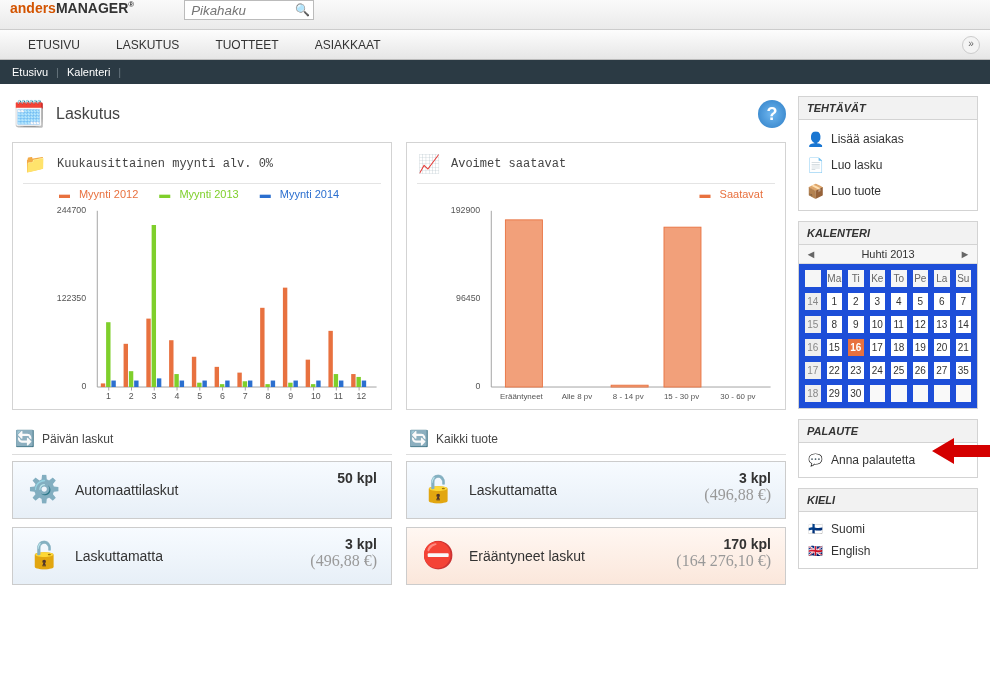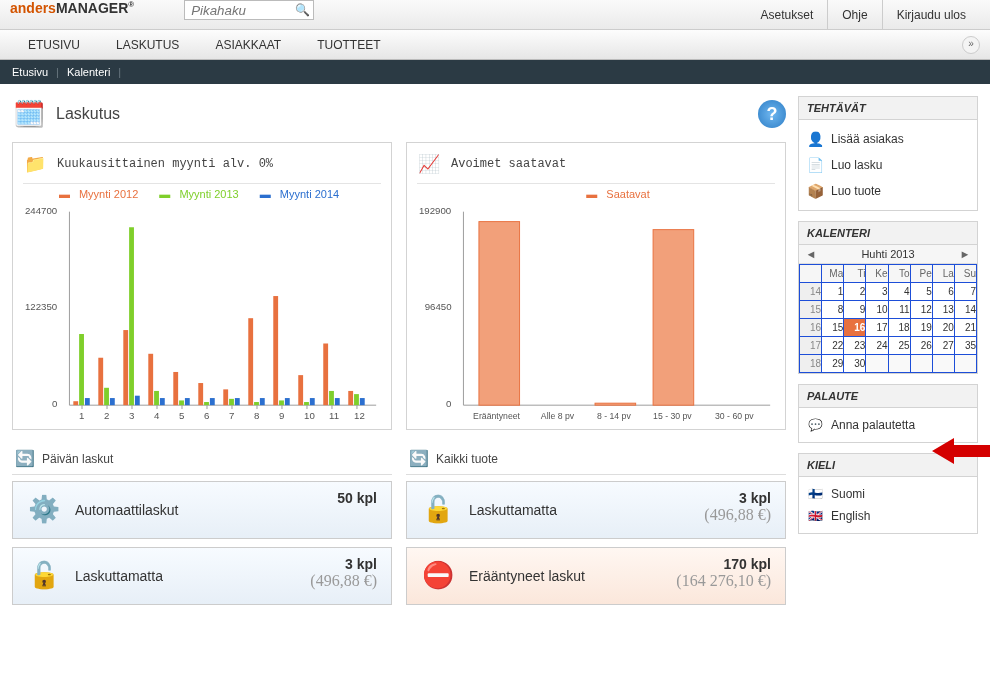--- a/index.html
+++ b/index.html
@@ -30,21 +30,21 @@
 .page-title-row h1 { font-size: 16px; font-weight: normal; color:#444;}
 .help-icon { margin-left:auto; width:28px; height:28px; border-radius:50%; background: radial-gradient(#6fb7f0,#2d7dc5); color:#fff; text-align:center; line-height:28px; font-weight:bold; font-size:18px; cursor:pointer;}
 .chart-row { display:flex; gap: 14px; }
 .chart-panel { flex:1; border:1px solid #d3d3d3; background:#fff; padding: 8px 10px 4px 10px;}
 .panel-head { display:flex; align-items:center; border-bottom: 1px solid #e4e4e4; padding-bottom: 6px; margin-bottom: 4px;}
 .panel-head .picon { width:26px; height:26px; margin-right:8px; display:flex; align-items:center; justify-content:center; font-size:18px;}
 .panel-head .ptitle { font-size:12px; color:#444;font-family:Liberation Mono, monospace;}
 .chart1-legend { font-size:11px; text-align:center; margin: 2px 0 2px 0;}
 .chart1-legend span { margin: 8px 6px;}
 .lg-o { color:#e8713f;} .lg-g{color:#7fcf2b;} .lg-b{color:#2b6fcf;}
-.chart-body { position:relative; }
+.chart-body { position:relative;margin-left:32px; }
 .chart-svg { width:100%; display:block;}
 .invoice-row { display:flex; gap:14px; margin-top: 14px;}
 .invoice-col { flex:1; }
 .sec-head { display:flex; align-items:center; border-bottom:1px solid #ddd; padding: 4px 0 4px 2px; margin-bottom: 6px;}
 .sec-head .sicon2 { width:22px; height:22px; margin-right:6px; display:flex; align-items:center; justify-content:center; font-size:16px; color:#3a8;}
 .sec-head .stitle { font-size:12px; color:#444;}
 .card { border:1px solid #ccc; background: linear-gradient(#f7fbff,#e7eff7); padding: 10px 14px; display:flex; align-items:center; margin-bottom: 8px; cursor:pointer; position:relative;}
 .card.warn { background: linear-gradient(#fff7f2,#fbe7db); }
 .card .cicon { width:36px; height:36px; margin-right:12px; display:flex; align-items:center; justify-content:center; font-size:26px; color:#5878a0;}
 .card .ctext { font-size:14px; color:#333;}
@@ -53,50 +53,45 @@
 .card .cval .s { color:#999; font-size:16px;font-family:Liberation Serif, serif;}
 .side-box { border:1px solid #d3d3d3; margin-bottom: 10px; }
 .side-title { background:#f2f2f2; border-bottom:1px solid #d3d3d3; padding: 5px 8px; font-weight:bold; font-size:11px;font-style:italic;}
 .side-body { padding: 6px 8px;}
 .task-item { display:flex; align-items:center; padding: 4px 0; cursor:pointer;}
 .task-item .ti { width:18px; height:18px; margin-right:6px; display:flex; align-items:center; justify-content:center; font-size:14px;}
 .cal-head { display:flex; align-items:center; justify-content:center; background:#f6f6f6; border:1px solid #ddd; border-width: 0 0 1px 0; padding:3px 0; font-size:11px; position:relative;}
 .cal-head .nav { position:absolute; width:16px; text-align:center; cursor:pointer; color:#666;}
 .cal-head .prev{ left:4px;} .cal-head .next{ right:4px;}
 .cal-table { width:100%; border-collapse:collapse; font-size:10px;}
-.cal-table th, .cal-table td { border:1px solid #1d4ed8; text-align:right; padding:3px 0; width:12.5%;}
+.cal-table th, .cal-table td { border:6px solid #1d4ed8; text-align:center; padding:3px 0; width:12.5%;}
 .cal-table th { background:#f6f6f6; color:#666; font-weight:normal;}
 .cal-table td.wk { background:#efefef; color:#888;}
 .cal-table td.today { background:#e8713f; color:#fff; font-weight:bold;}
 .cal-table td.empty { background:#f9f9f9; color:#ccc;}
 .feedback-row { display:flex; align-items:center; padding:2px 0; cursor:pointer;}
 .feedback-row .fi { width:18px; height:18px; margin-right:6px; display:flex; align-items:center; justify-content:center;}
 .rel { position: relative;}
 </style>
 </head>
 <body>
 
 <div class="top-bar">
   <div class="logo"><span class="o">anders</span><span class="m">MANAGER</span><sup>®</sup></div>
   <div class="search-box">
     <input type="text" placeholder="Pikahaku" style="">
     <span class="sicon">🔍</span>
   </div>
-  <div class="top-links">
-    <a>Asetukset</a>
-    <a>Ohje</a>
-    <a>Kirjaudu ulos</a>
-  </div>
 </div>
 
 <div class="main-nav">
   <div class="item active">ETUSIVU</div>
   <div class="item">LASKUTUS</div>
+  <div class="item">TUOTTEET</div>
   <div class="item">ASIAKKAAT</div>
-  <div class="item">TUOTTEET</div>
   <div class="more">»</div>
 </div>
 
 <div class="sub-nav">
   <a>Etusivu</a>
   <span class="sep">|</span>
   <a>Kalenteri</a>
   <span class="sep">|</span>
 </div>
 
@@ -194,21 +189,21 @@
               </g>
           </svg>
         </div>
       </div>
 
       <div class="chart-panel">
         <div class="panel-head">
           <div class="picon">📈</div>
           <div class="ptitle">Avoimet saatavat</div>
         </div>
-        <div class="chart1-legend" style="text-align:center; padding-left:50px;">
+        <div class="chart1-legend" style="text-align:right; padding-left:50px;">
           <span class="lg-o">▬ <span>Saatavat</span></span>
         </div>
         <div class="chart-body">
           <svg class="chart-svg" viewBox="0 0 370 230">
             <text x="2" y="12" font-size="10" fill="#555">192900</text>
             <text x="8" y="112" font-size="10" fill="#555">96450</text>
             <text x="30" y="212" font-size="10" fill="#555">0</text>
             <line x1="48" y1="10" x2="48" y2="210" stroke="#999"></line>
             <line x1="48" y1="210" x2="365" y2="210" stroke="#999"></line>
             <g id="chart2-bars">

